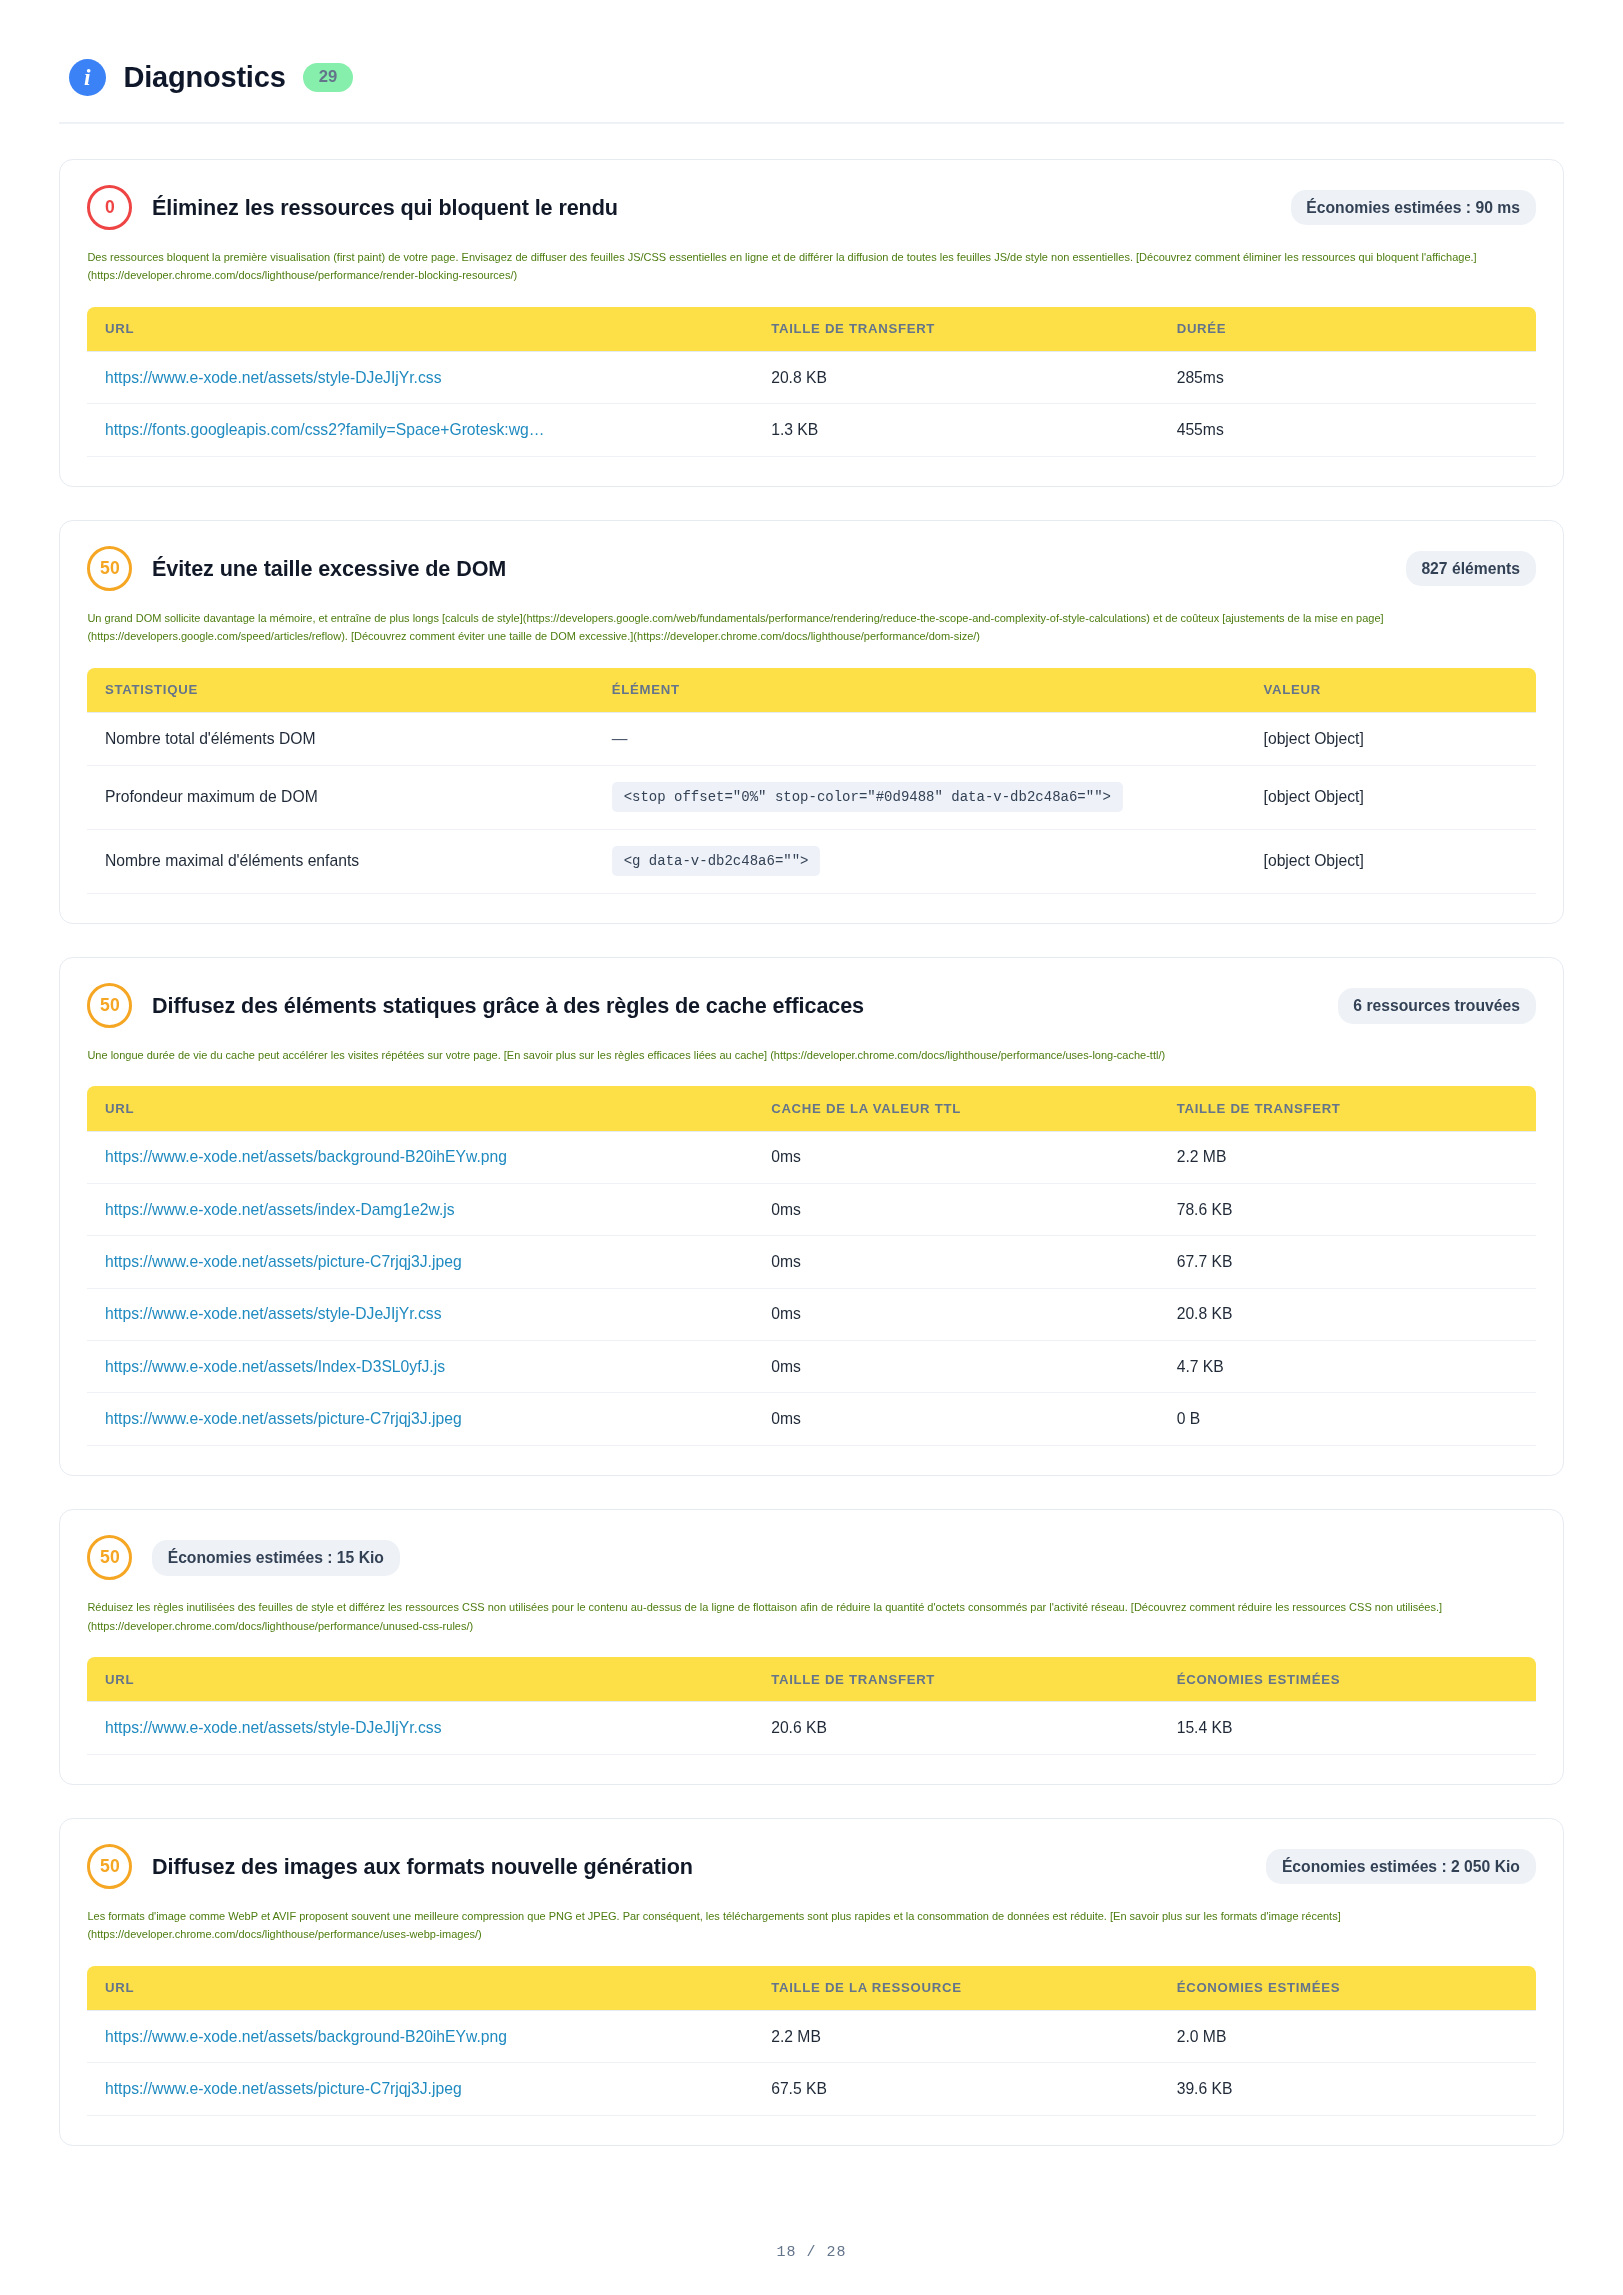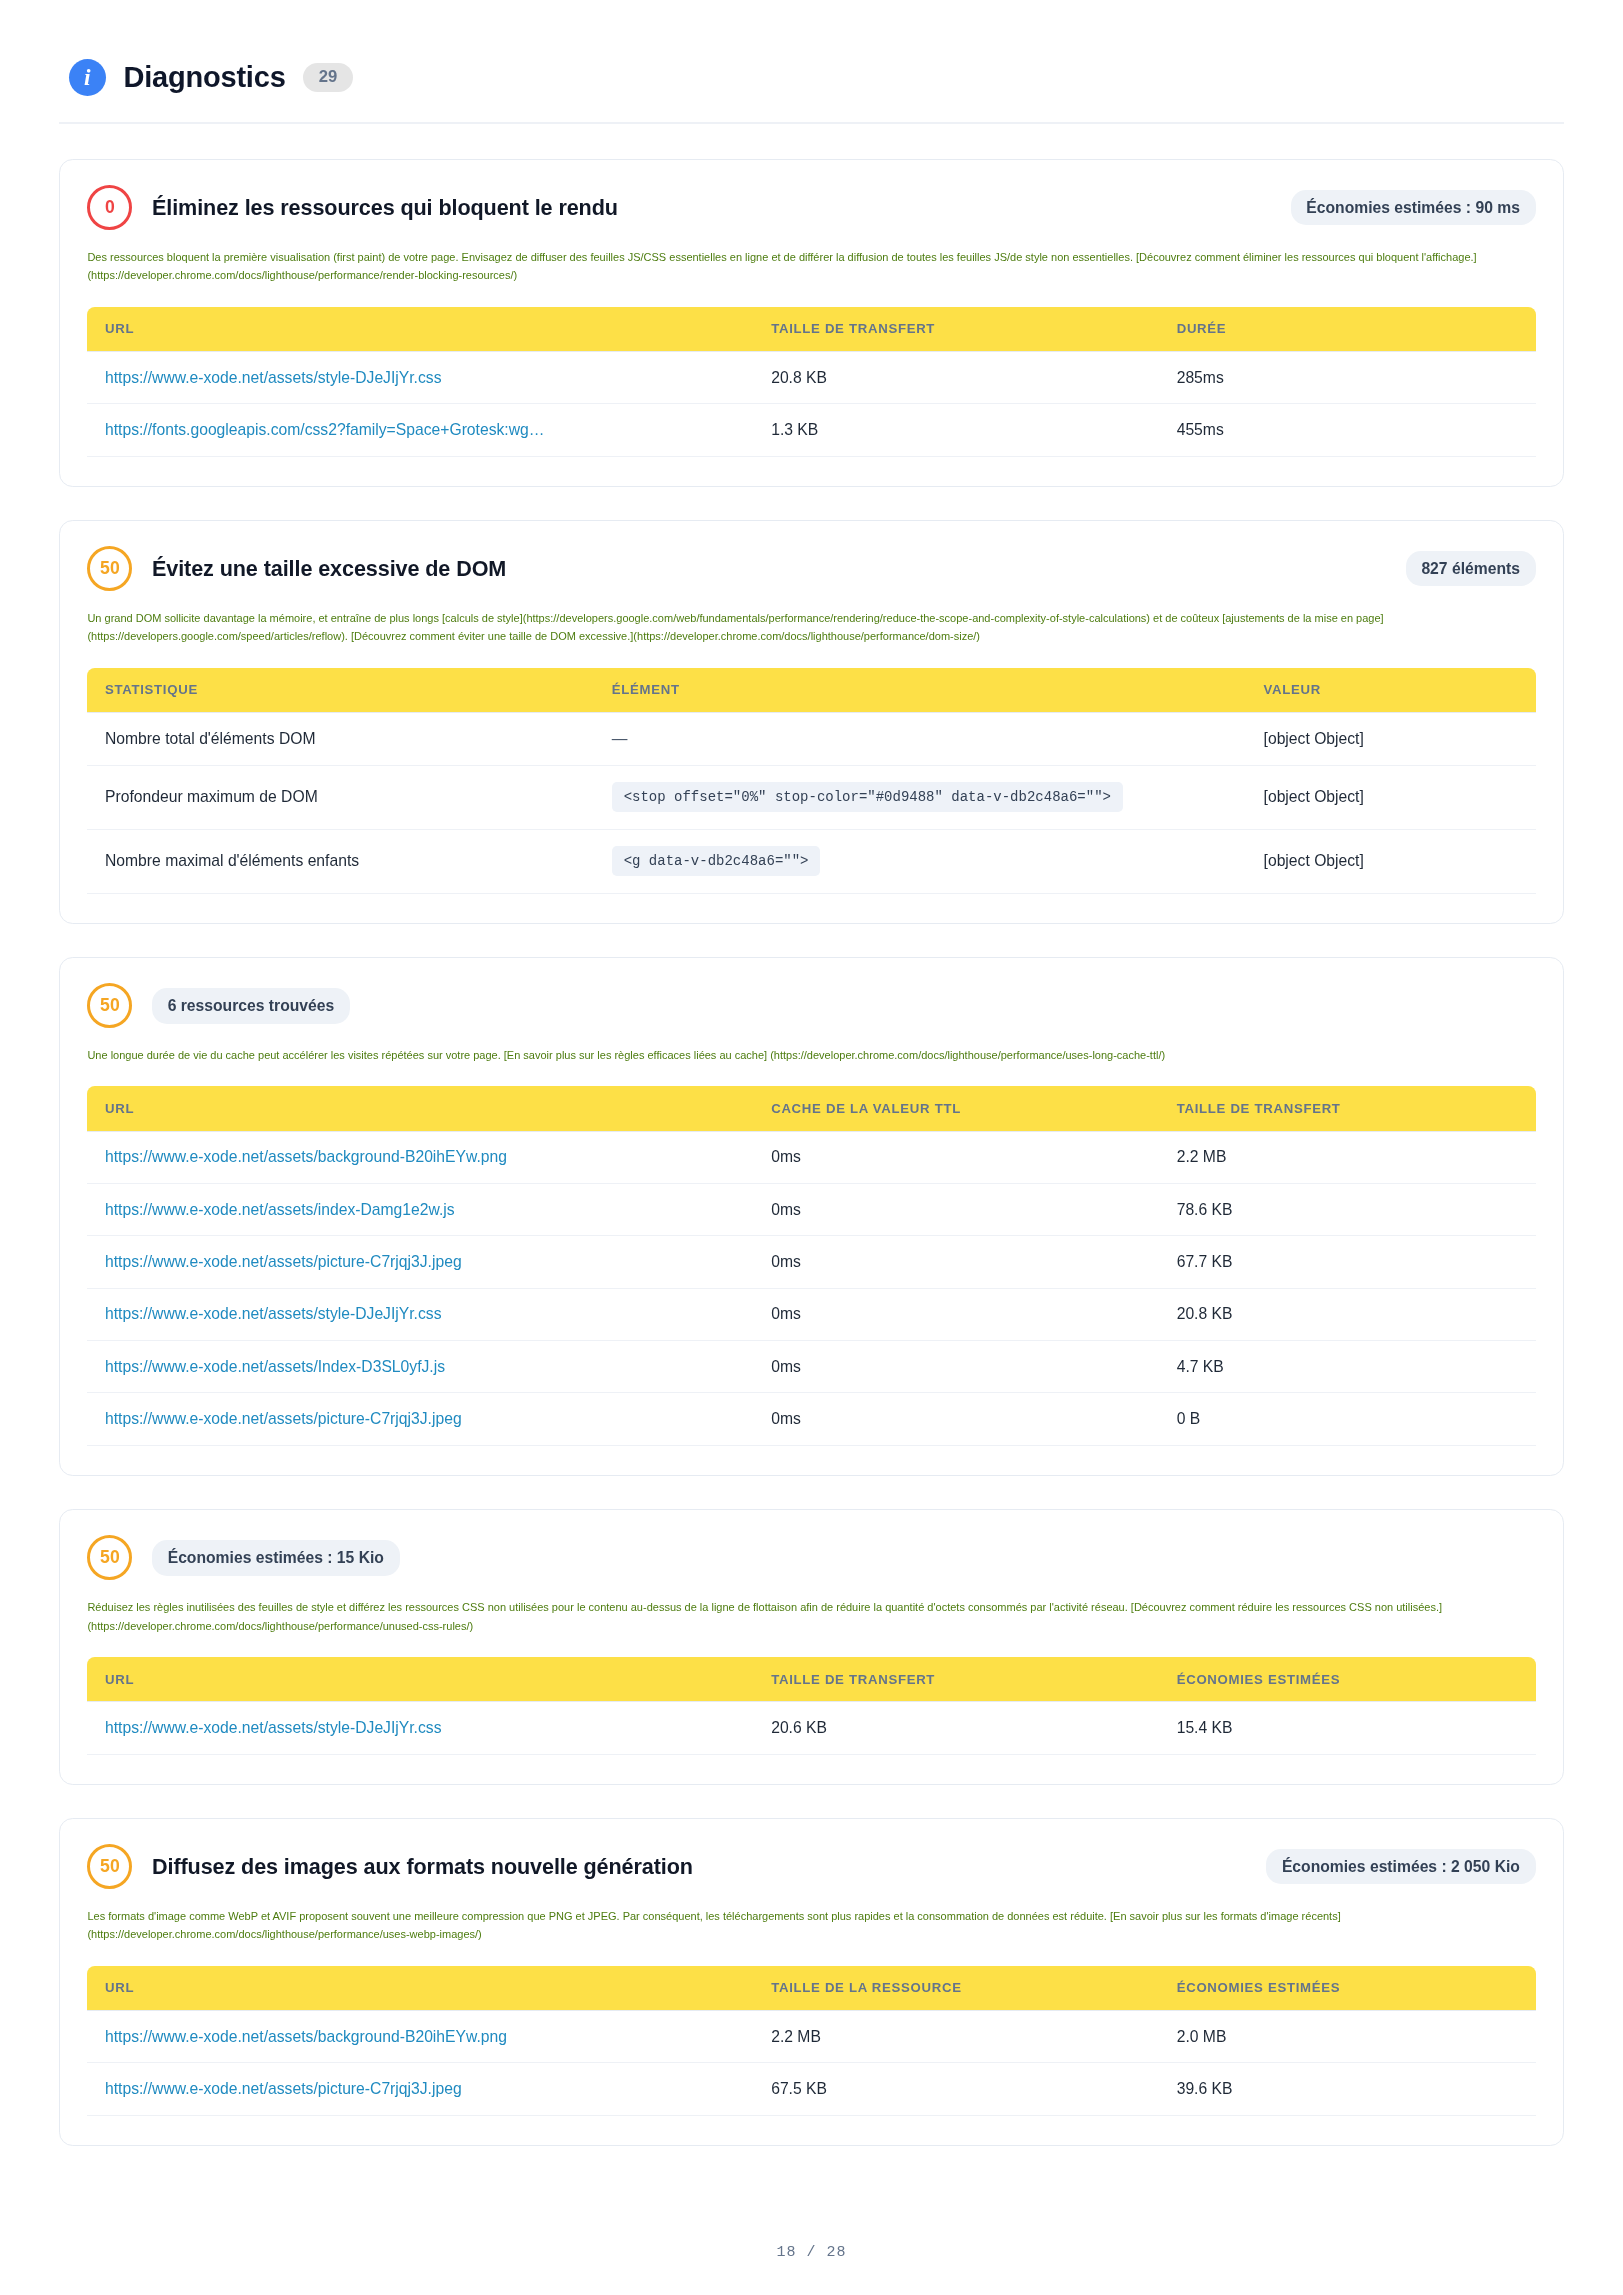--- a/index.html
+++ b/index.html
@@ -43,21 +43,21 @@
     line-height: 1;
     flex: none;
   }
   .section-title {
     font-size: 29px;
     font-weight: bold;
     color: #0f172a;
     letter-spacing: -0.2px;
   }
   .section-count {
-    background: #e5e5e5;
+    background: #86efac;
     color: #64748b;
     font-size: 16.7px;
     font-weight: bold;
     border-radius: 15.7px;
     padding: 5.9px 15.7px;
     line-height: 1;
   }
 
   
   .card {
@@ -248,20 +248,21 @@
               <td><span>Nombre maximal d'éléments enfants</span></td>
               <td><code class="cell-code">&lt;g data-v-db2c48a6=""&gt;</code></td>
               <td><span>[object Object]</span></td>
             </tr>
           </tbody>
         </table>
       </div>
       <div class="card">
         <div class="card-head">
           <div class="score-ring orange">50</div>
+          <div class="card-title">Diffusez des éléments statiques grâce à des règles de cache efficaces</div>
           <div class="card-badge">6 ressources trouvées</div>
         </div>
         <p class="card-desc">Une longue durée de vie du cache peut accélérer les visites répétées sur votre page. [En savoir plus sur les règles efficaces liées au cache] (https://developer.chrome.com/docs/lighthouse/performance/uses-long-cache-ttl/)</p>
         <table class="audit-table">
           <thead>
             <tr>
               <th class="c-url">URL</th>
               <th class="c-mid">CACHE DE LA VALEUR TTL</th>
               <th class="c-end">TAILLE DE TRANSFERT</th>
             </tr>

